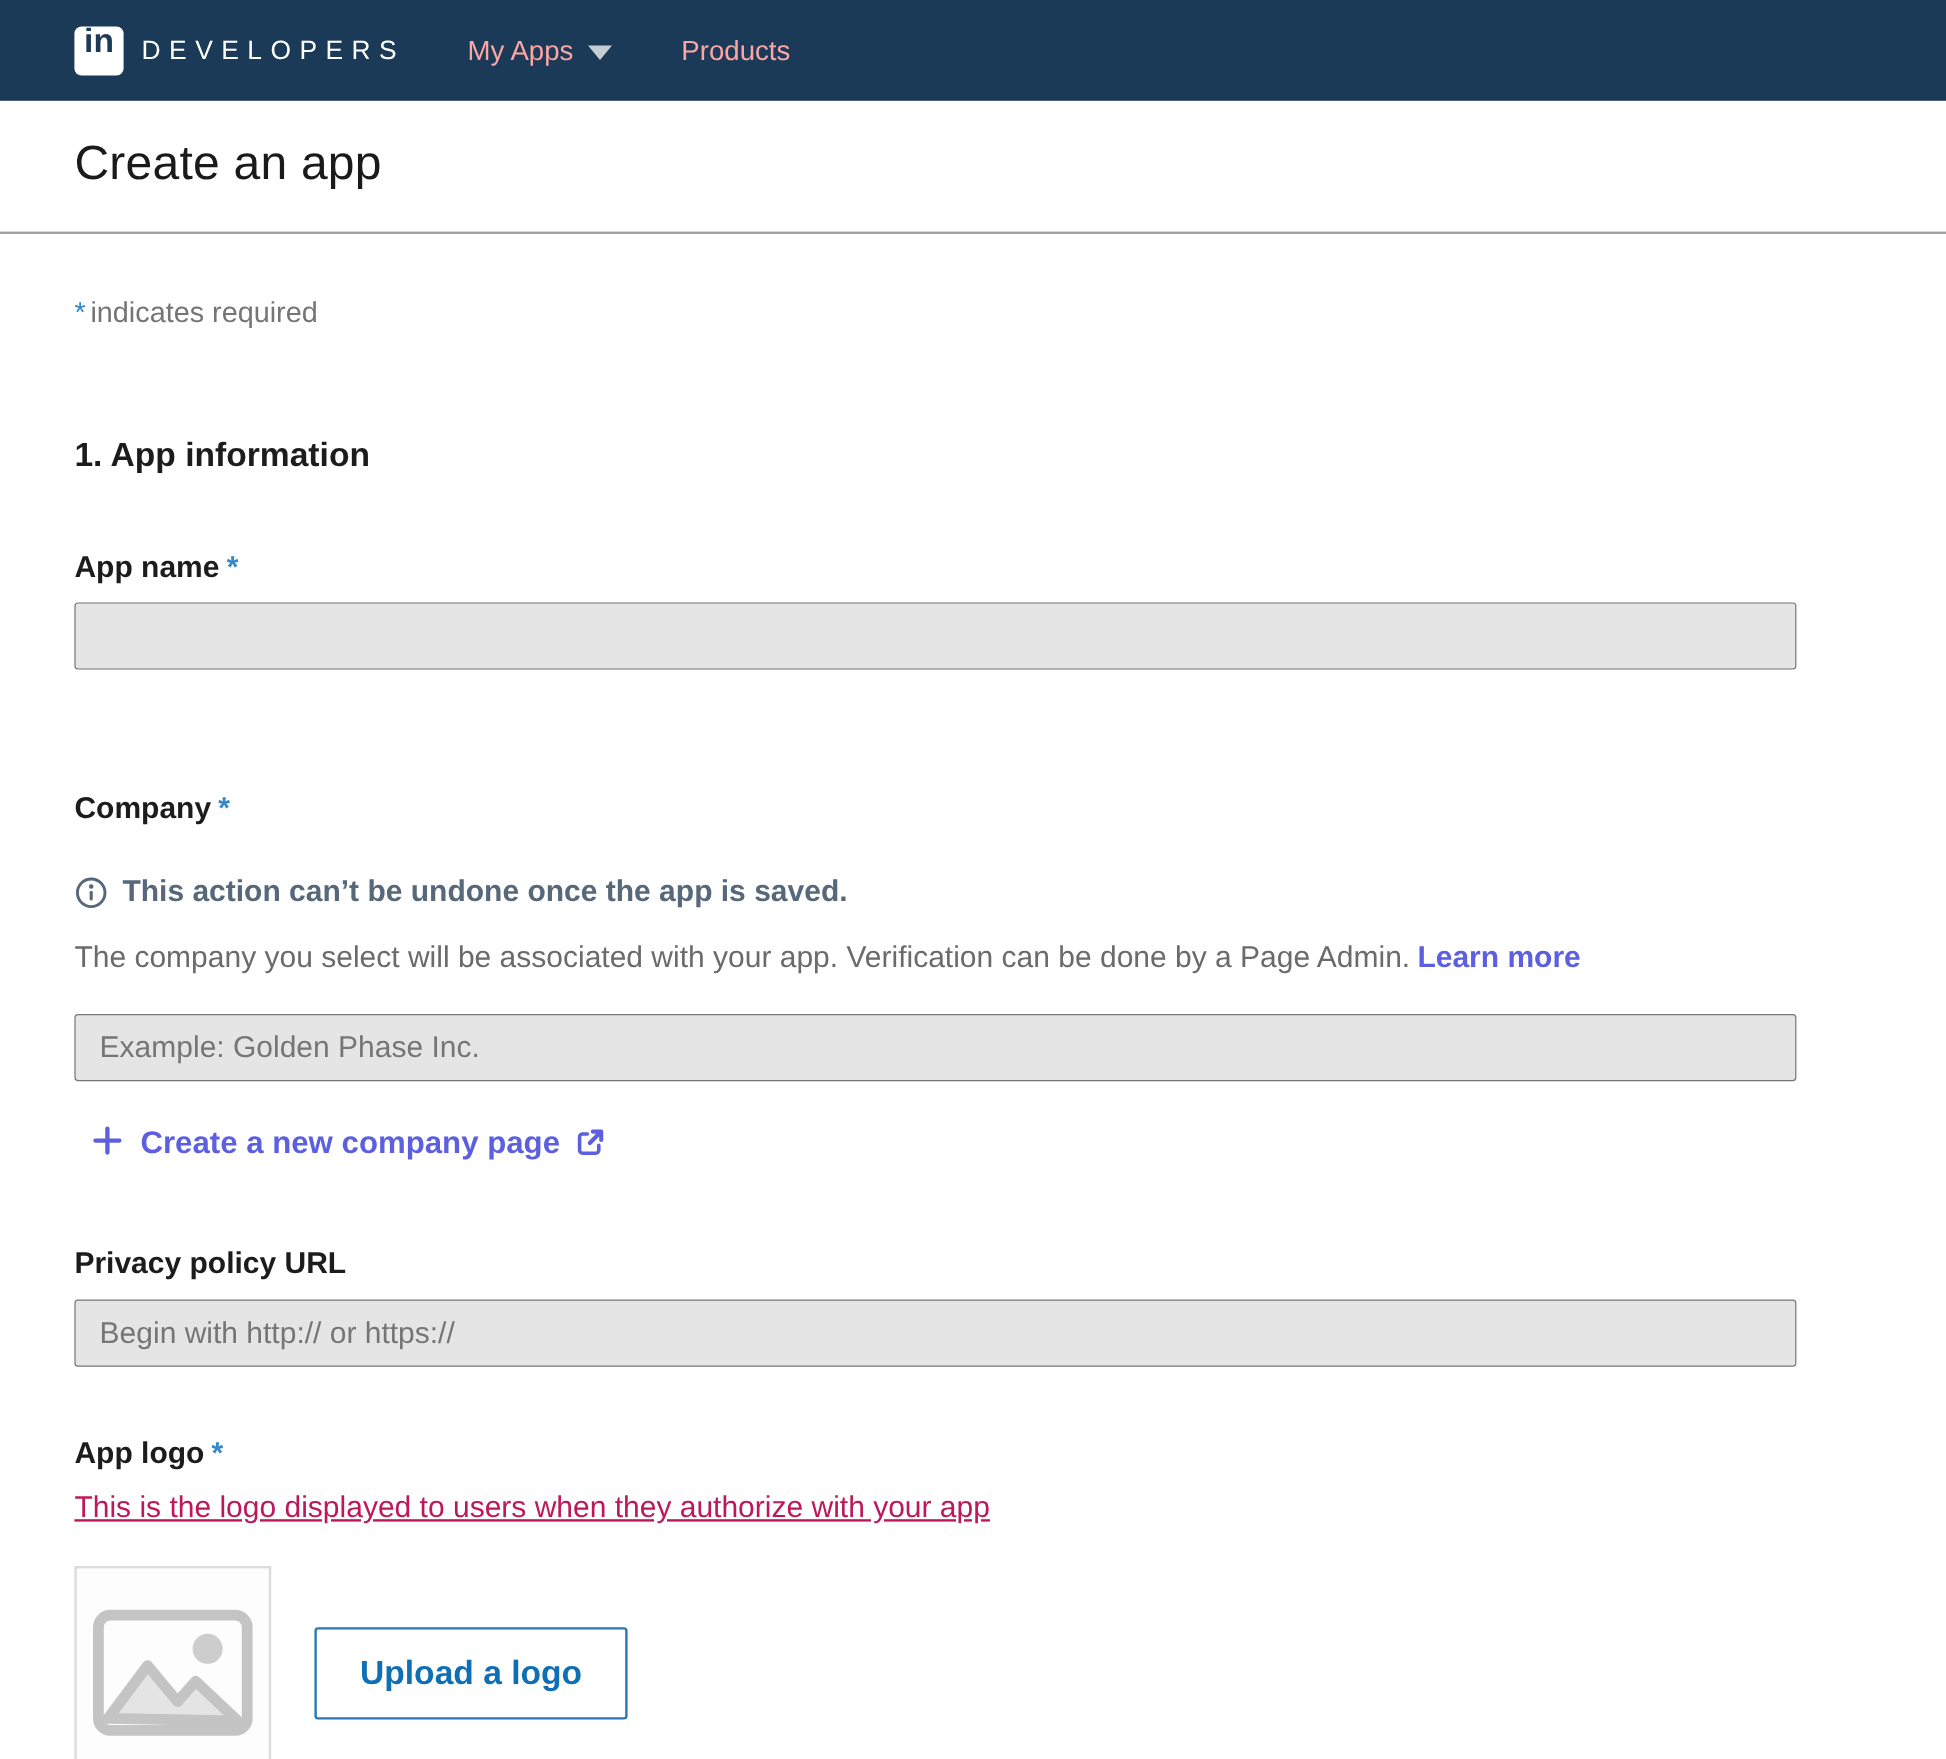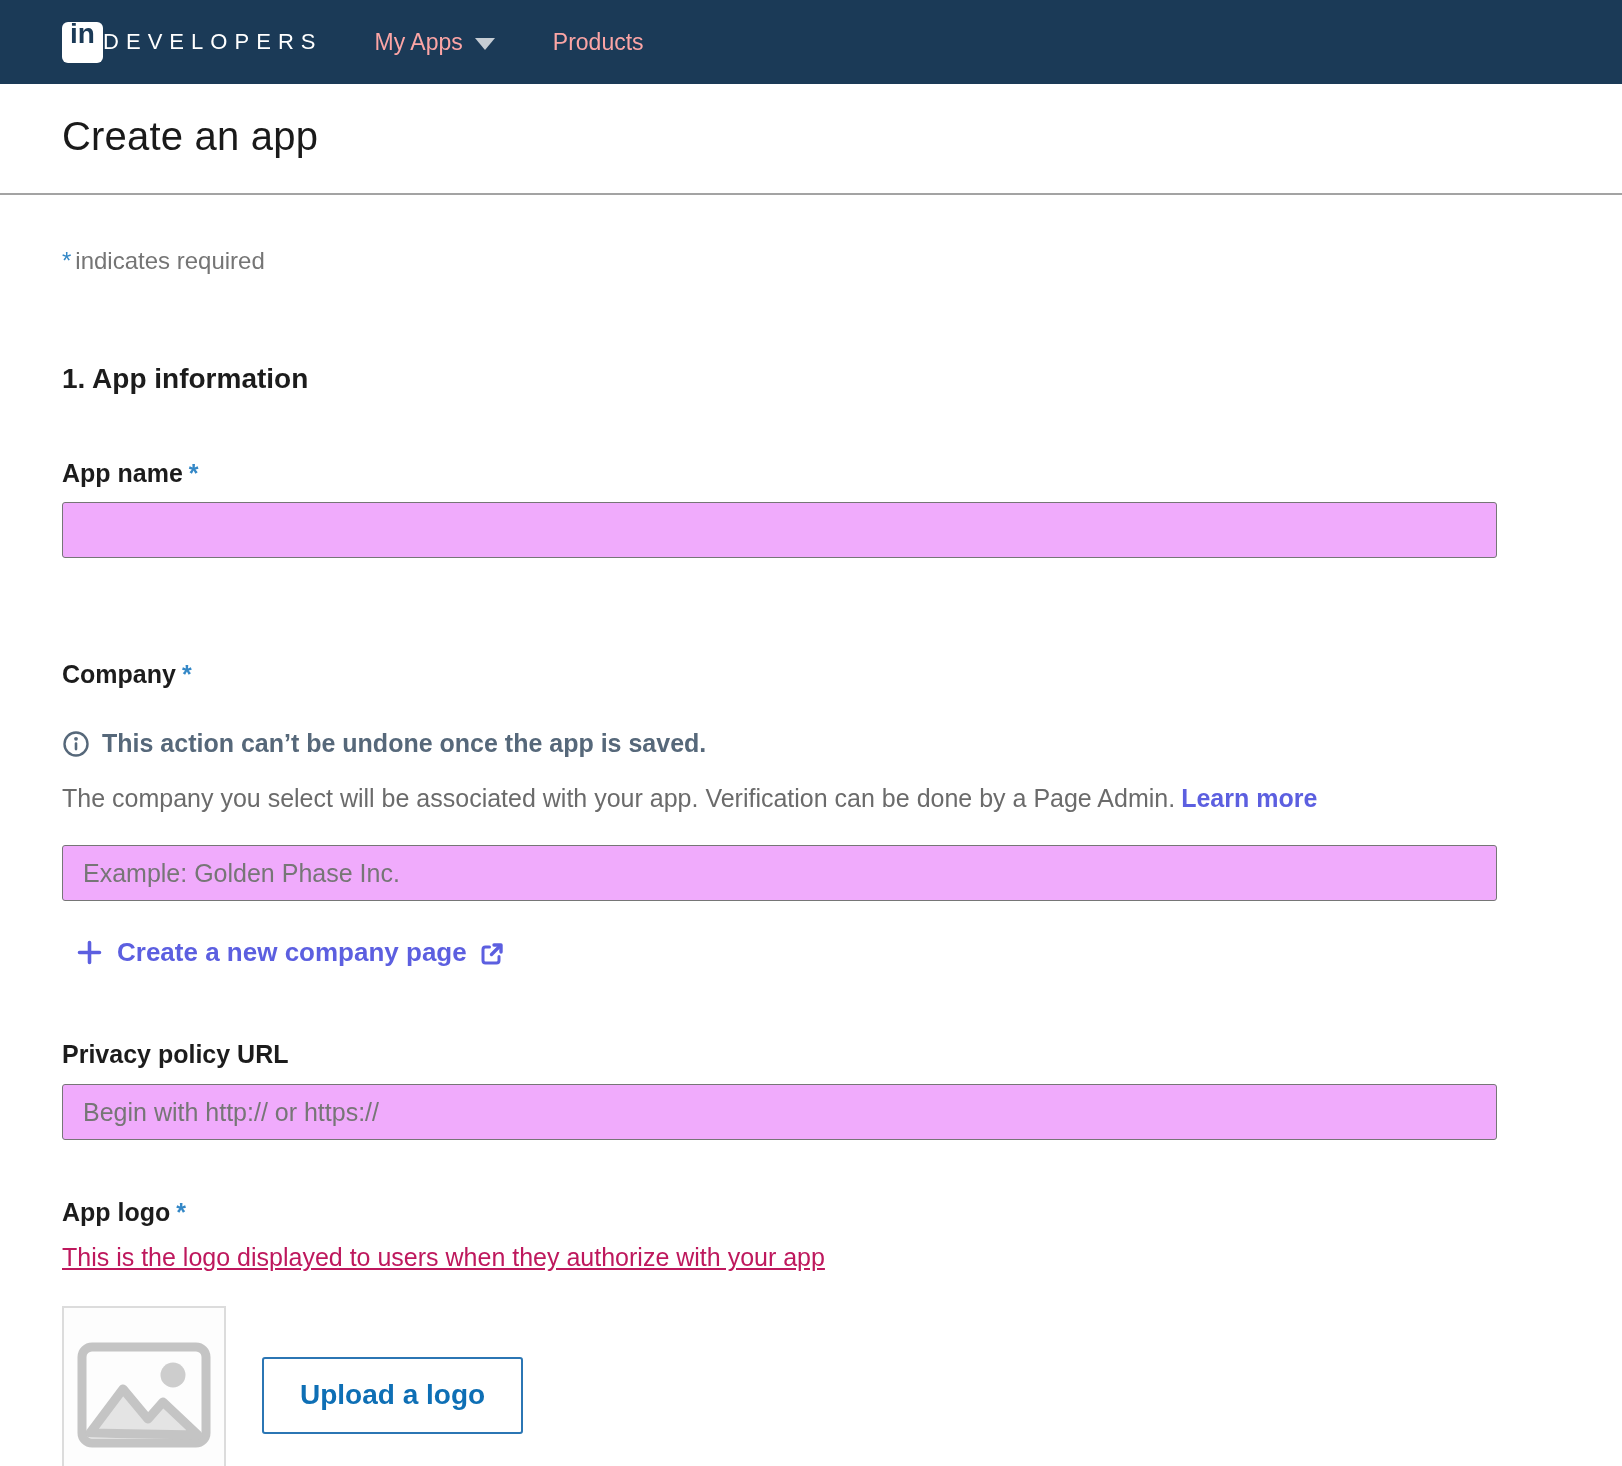--- a/index.html
+++ b/index.html
@@ -28,20 +28,21 @@
     font-weight: 700;
     font-size: 28px;
     display: flex; align-items: center; justify-content: center;
     line-height: 1;
     padding-bottom: 17px;
   }
   .brand-word {
     color: #ffffff;
     font-size: 22px;
     letter-spacing: 0.32em;
+    margin-left: 15px;
     font-weight: 400;
   }
   .nav-items { display: flex; align-items: center; margin-left: 52px; }
   .nav-item {
     color: #fca5a5;
     font-size: 23px;
     display: flex; align-items: center;
     cursor: pointer;
     margin-right: 58px;
   }
@@ -96,21 +97,21 @@
 
   .text-input {
     width: 100%;
     height: 56px;
     border: 1px solid #767676;
     border-radius: 3px;
     font-family: "Liberation Sans", sans-serif;
     font-size: 25px;
     color: #333333;
     padding: 12px 20px;
-    background: #f0abfc;
+    background: #e5e5e5;
     outline: none;
   }
   .text-input::placeholder { color: #767676; opacity: 1; }
 
   .label-appname { margin-top: 64px; margin-bottom: 14px; }
   .label-company { margin-top: 102px; }
   .label-privacy { margin-top: 70px; margin-bottom: 15px; }
   .label-applogo { margin-top: 58px; }
 
   .notice {
@@ -134,21 +135,20 @@
     text-decoration: none;
     margin-left: 6px;
     cursor: pointer;
   }
   .company-input { margin-top: 32px; }
 
   .create-link {
     margin-top: 36px;
     margin-left: 14px;
     display: inline-flex;
-    align-items: center;
     color: #5c5fe0;
     font-size: 26px;
     font-weight: 700;
     text-decoration: none;
     cursor: pointer;
   }
   .create-link .plus { margin-right: 14px; }
   .create-link .ext { margin-left: 12px; margin-top: 2px; }
 
   .logo-desc {

